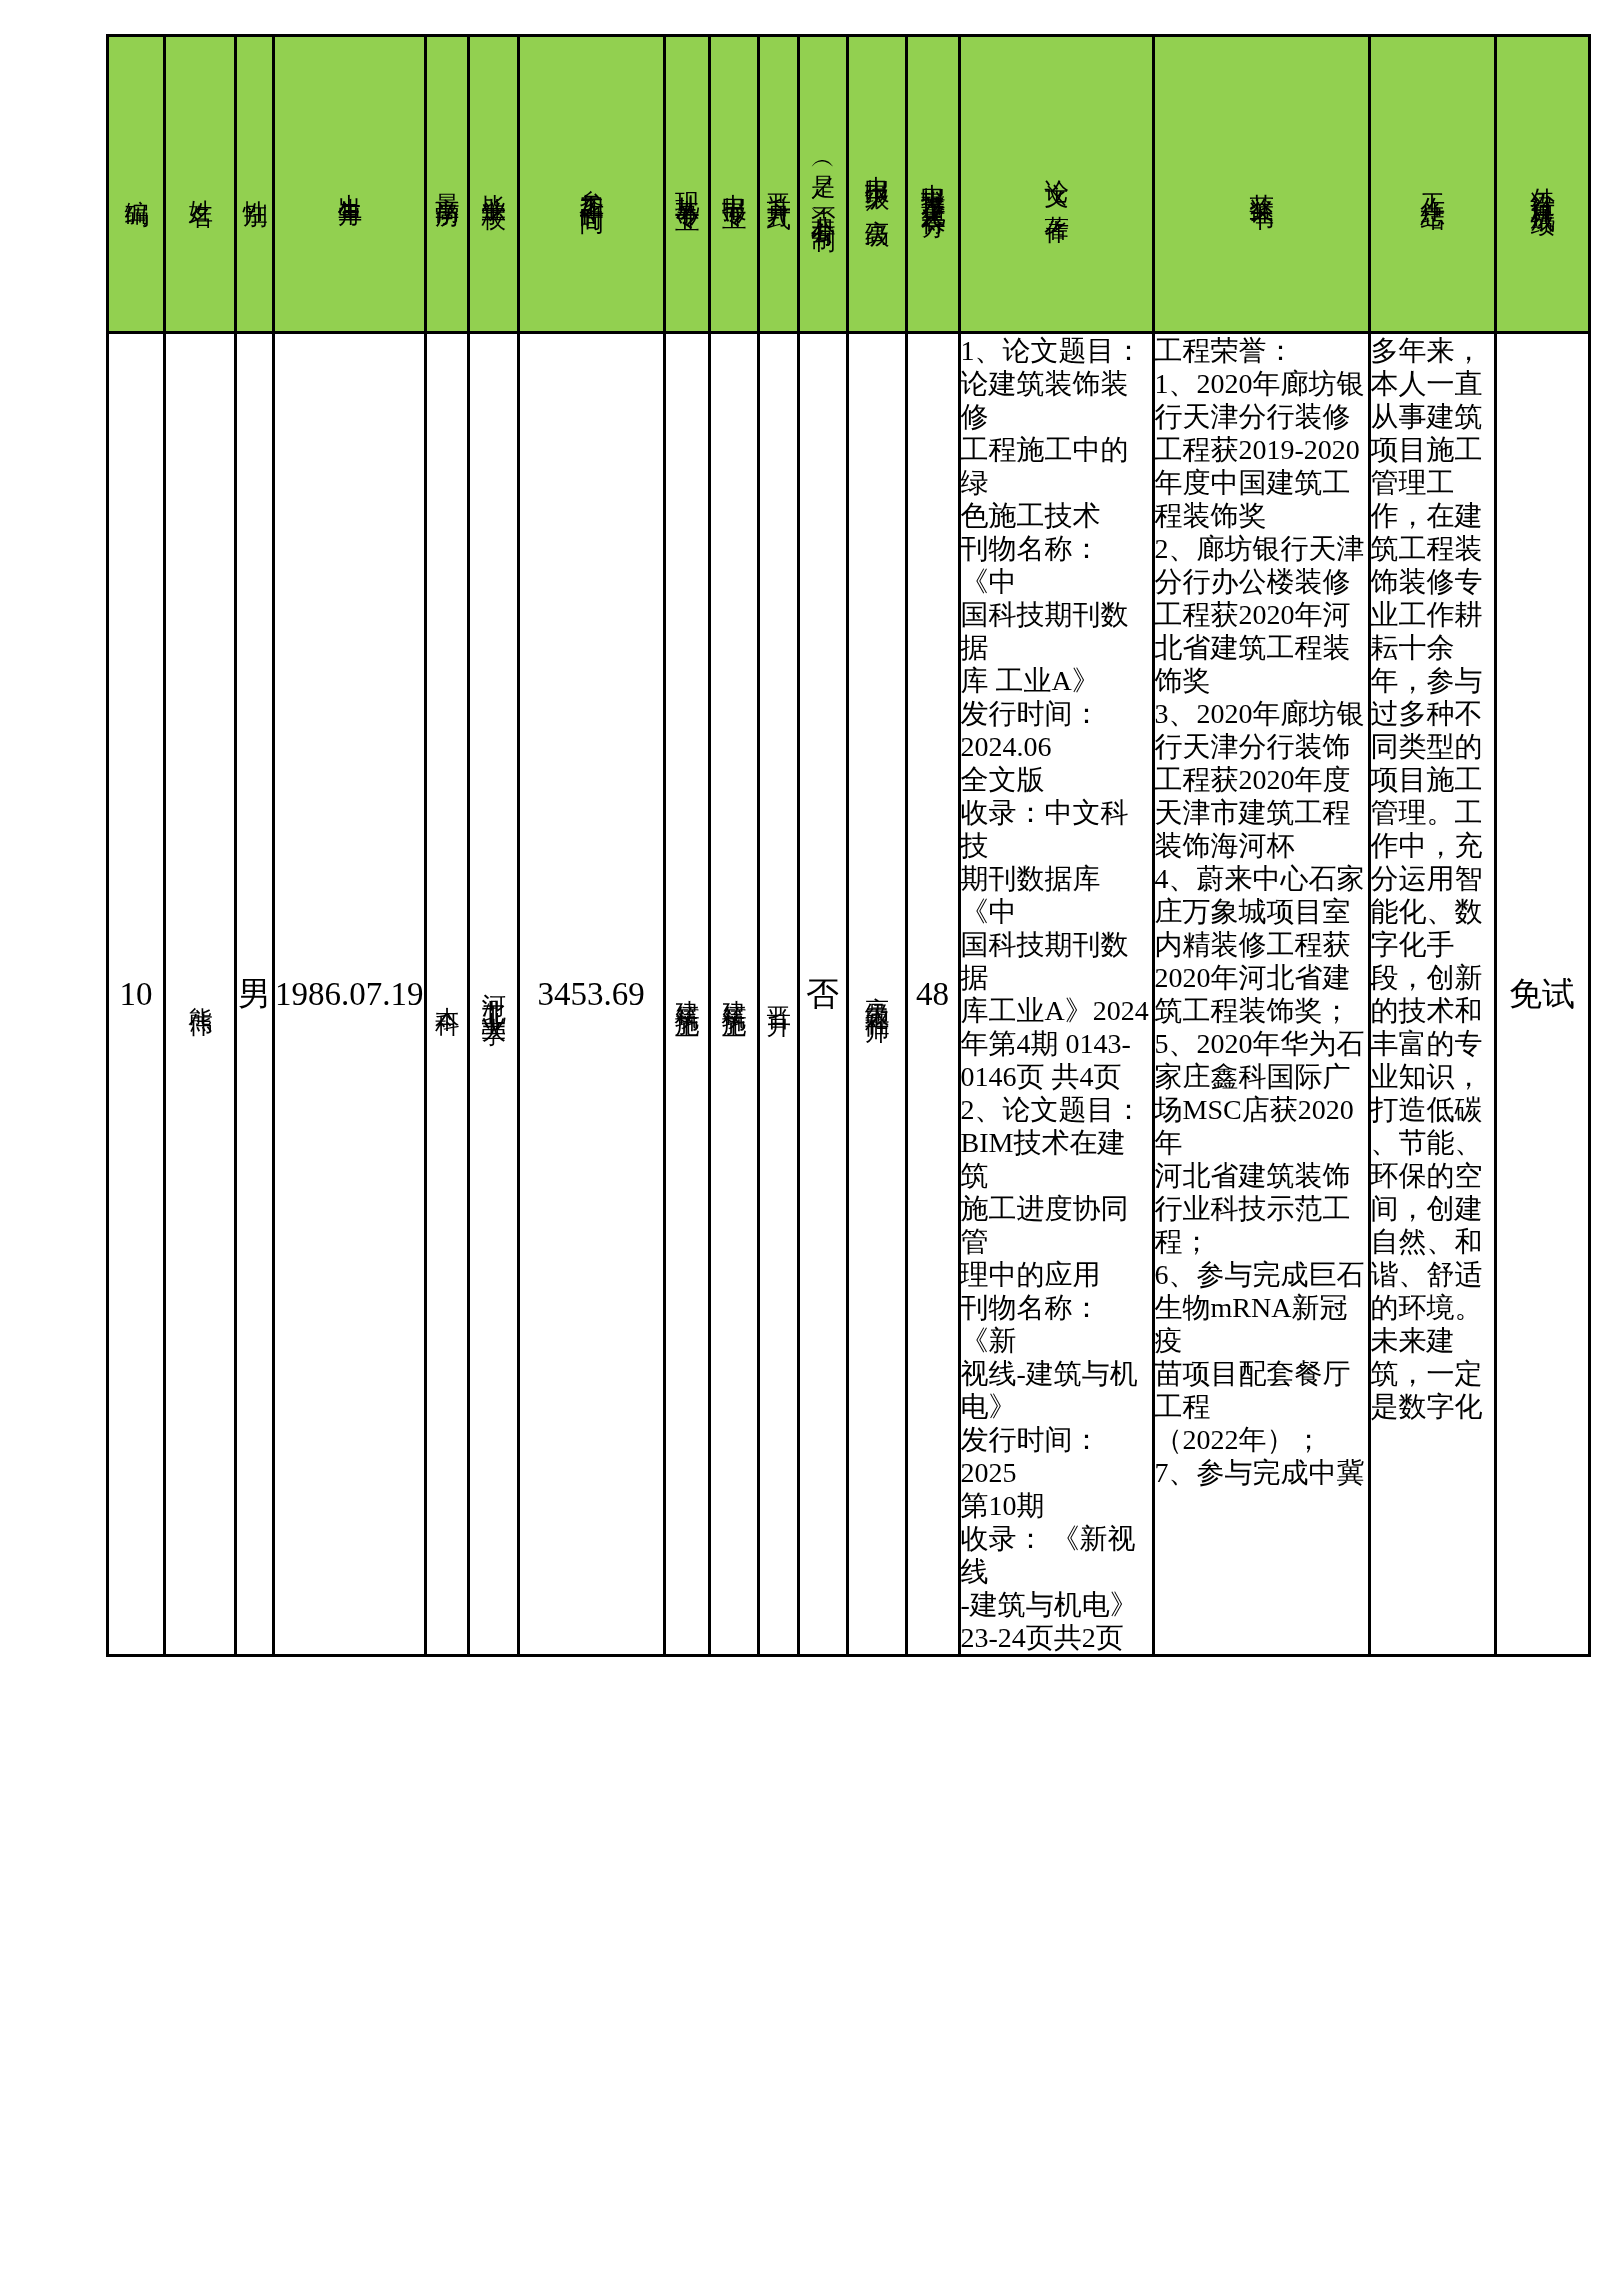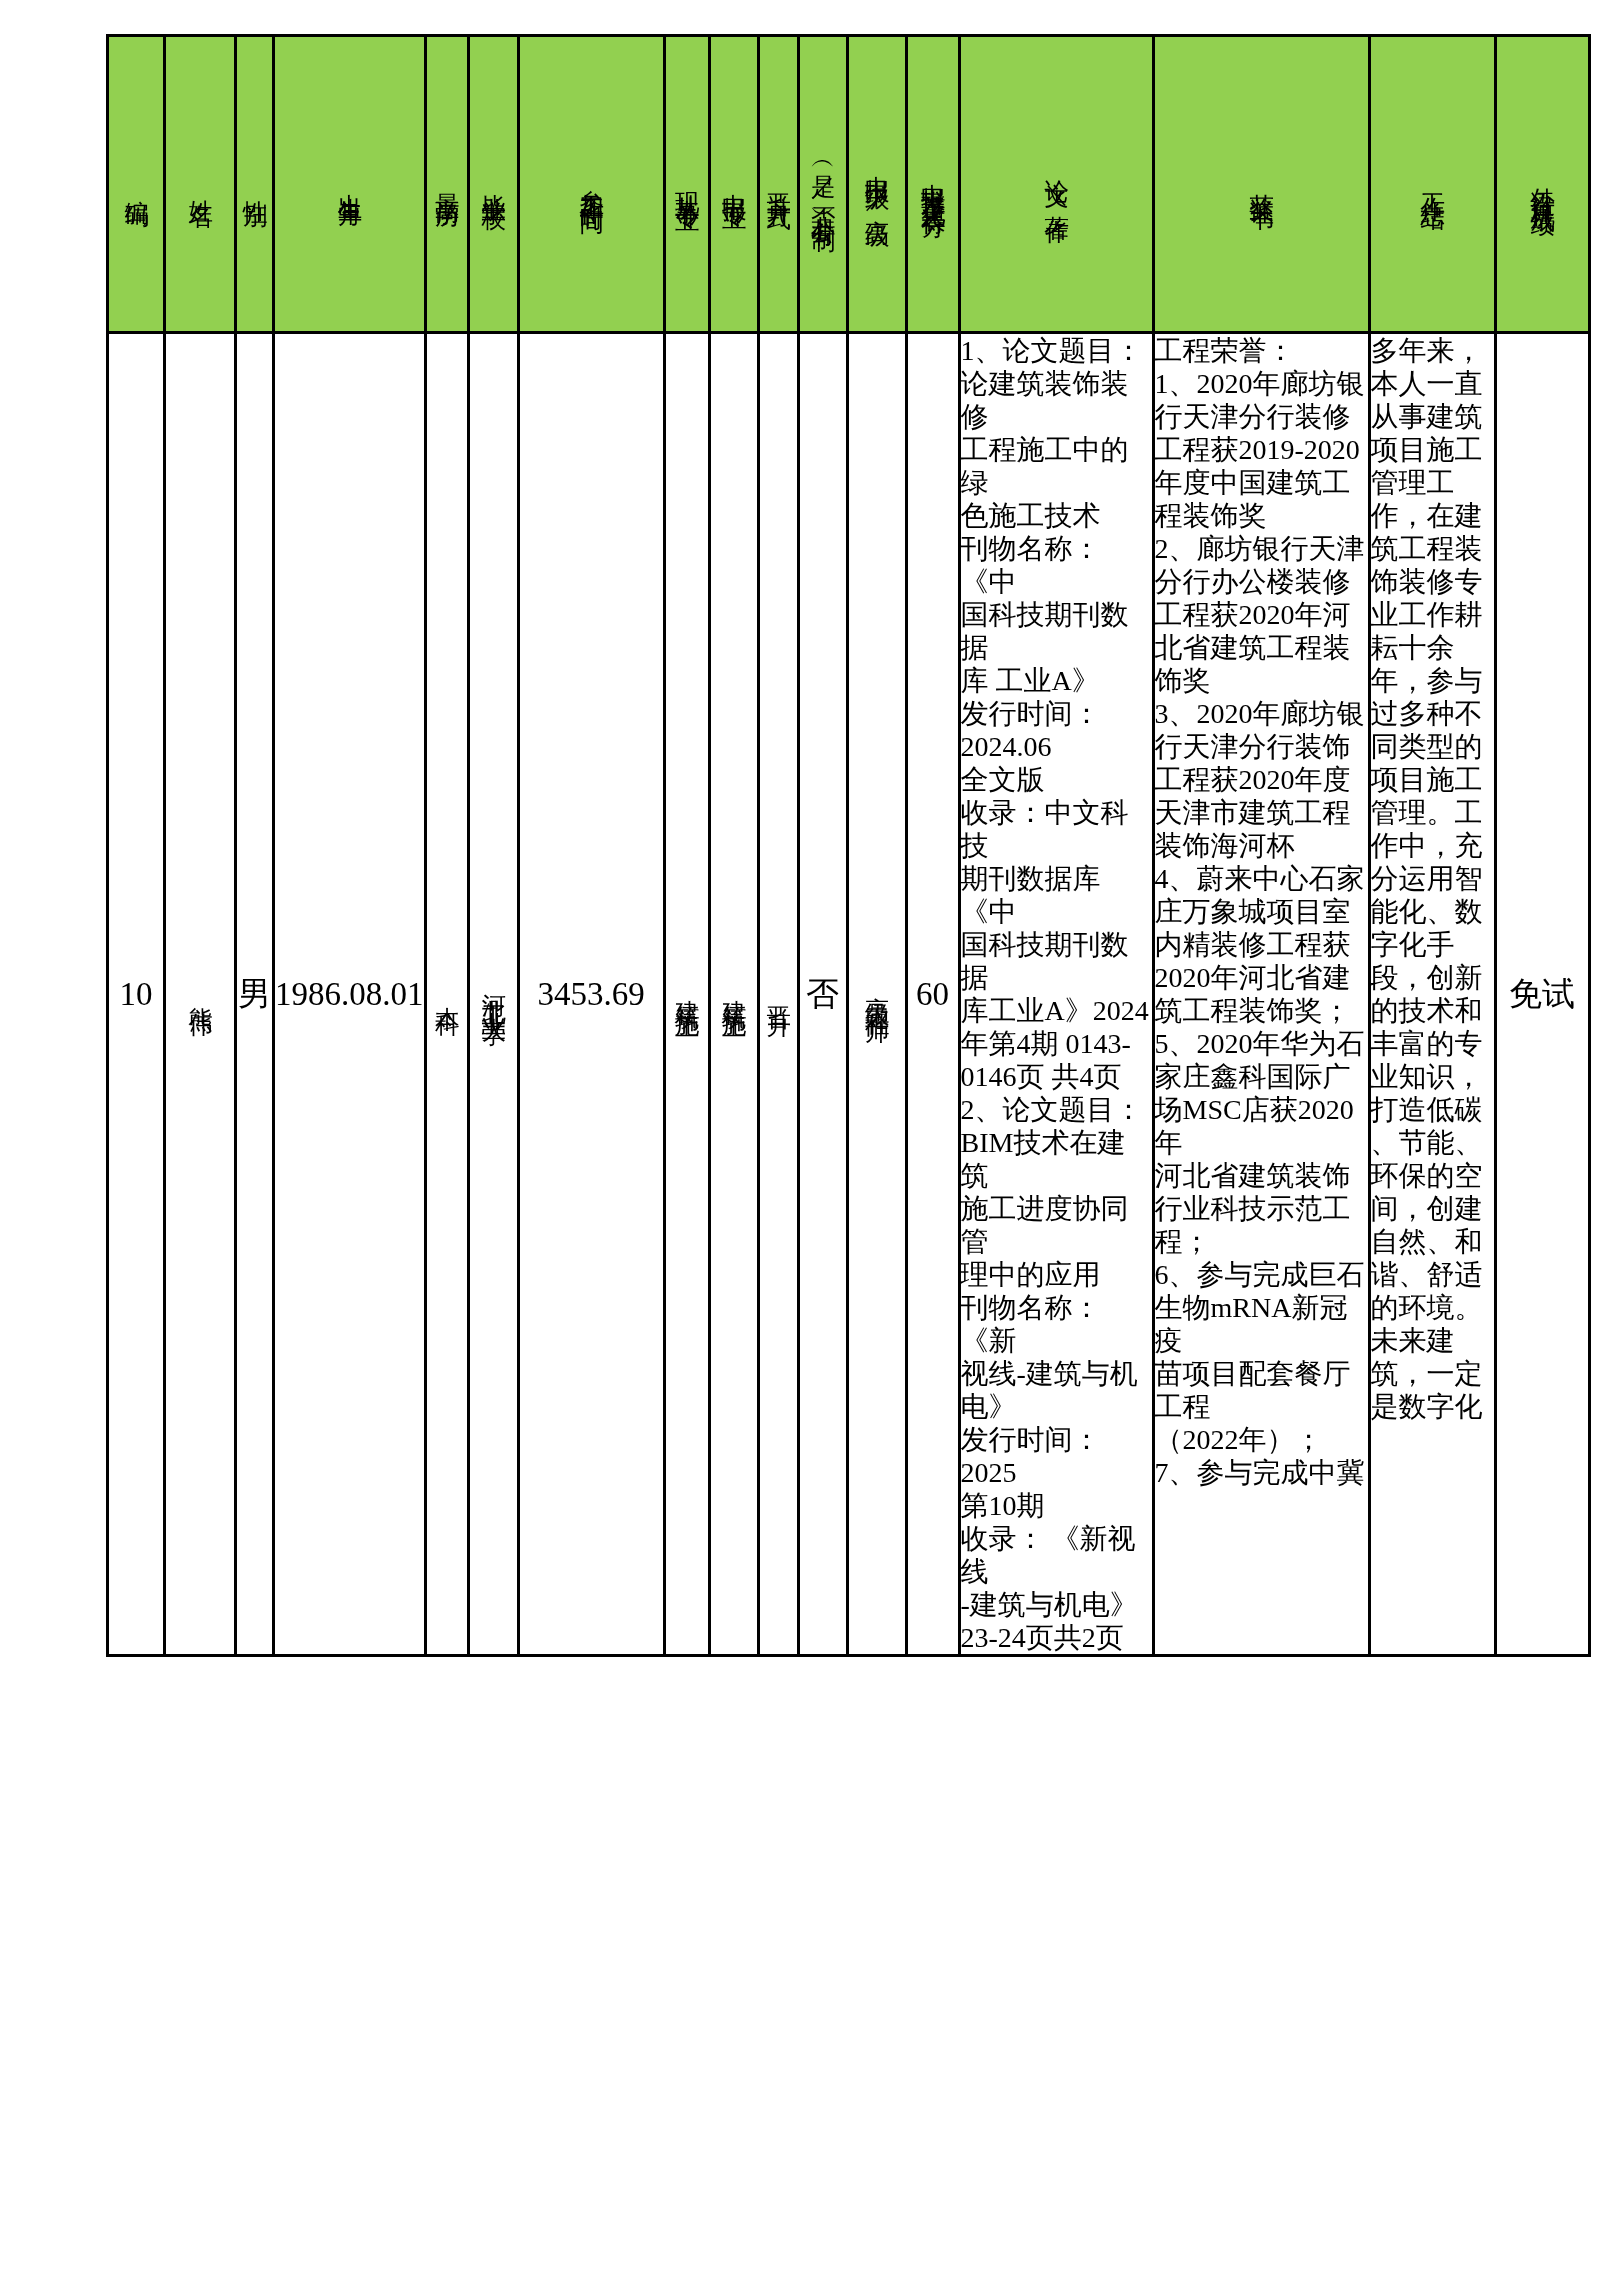--- a/index.html
+++ b/index.html
@@ -101,30 +101,30 @@
           <th style="width: 213px;"><span class="vtext">获奖证书</span></th>
           <th style="width: 123px;"><span class="vtext">工作总结</span></th>
           <th style="width: 91px;"><span class="vtext">外语计算机成绩</span></th>
         </tr>
     </thead>
     <tbody>
       <tr class="data-row" id="data-row">
           <td class="cell-h col-code">10</td>
           <td class="cell-v col-name"><span class="vbody">熊伟</span></td>
           <td class="cell-h col-gender">男</td>
-          <td class="cell-h col-birth-date">1986.08.01</td>
+          <td class="cell-h col-birth-date">1986.07.19</td>
           <td class="cell-v col-education"><span class="vbody">本科</span></td>
           <td class="cell-v col-school"><span class="vbody">河北工业大学</span></td>
           <td class="cell-h col-work-start-time">3453.69</td>
           <td class="cell-v col-current-major"><span class="vbody">建筑施工</span></td>
           <td class="cell-v col-declared-major"><span class="vbody">建筑施工</span></td>
           <td class="cell-v col-promotion-method"><span class="vbody">晋升</span></td>
           <td class="cell-h col-non-public">否</td>
           <td class="cell-v col-declared-level"><span class="vbody">高级工程师</span></td>
-          <td class="cell-h col-quantified-score">60</td>
+          <td class="cell-h col-quantified-score">48</td>
           <td class="cell-long col-papers">1、论文题目：
 论建筑装饰装修
 工程施工中的绿
 色施工技术
 刊物名称： 《中
 国科技期刊数据
 库 工业A》
 发行时间：
 2024.06
 全文版

